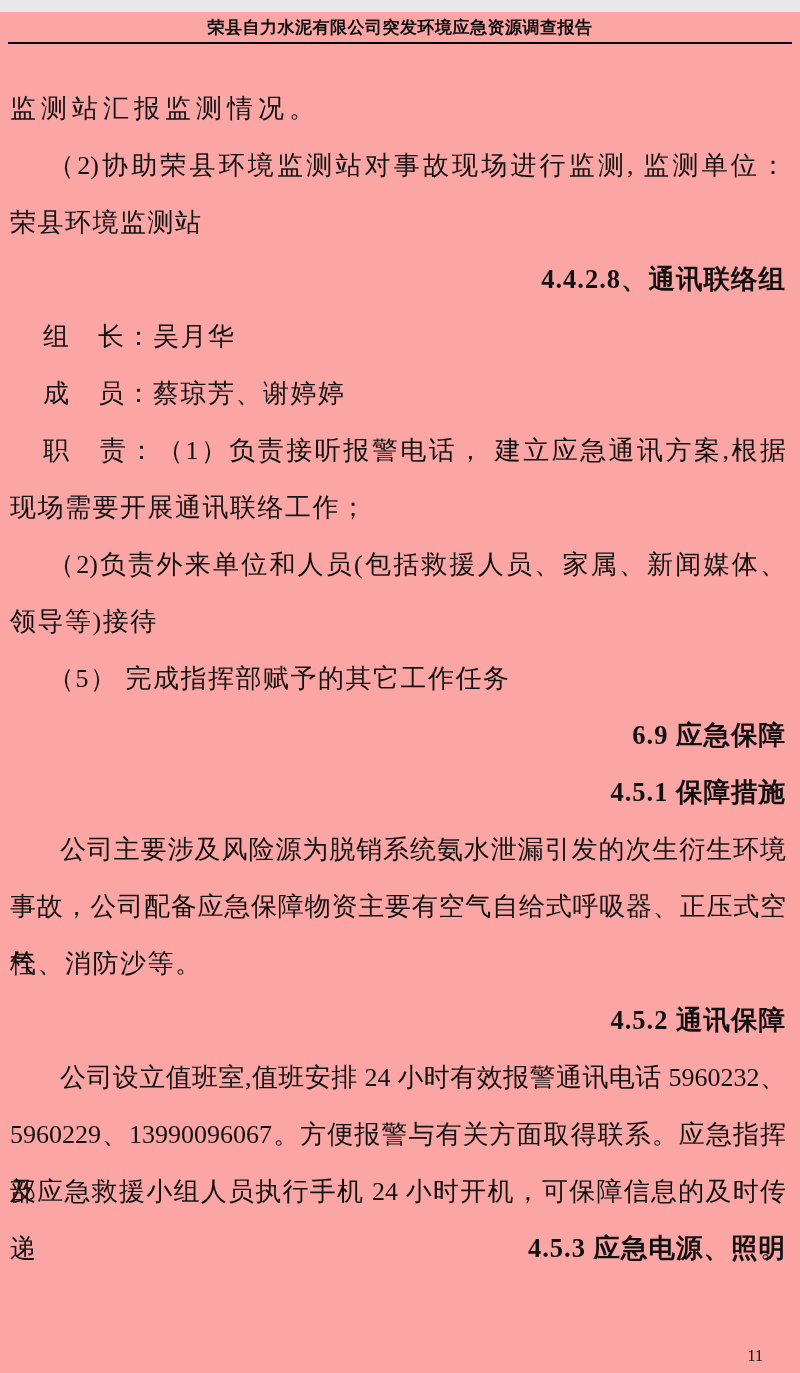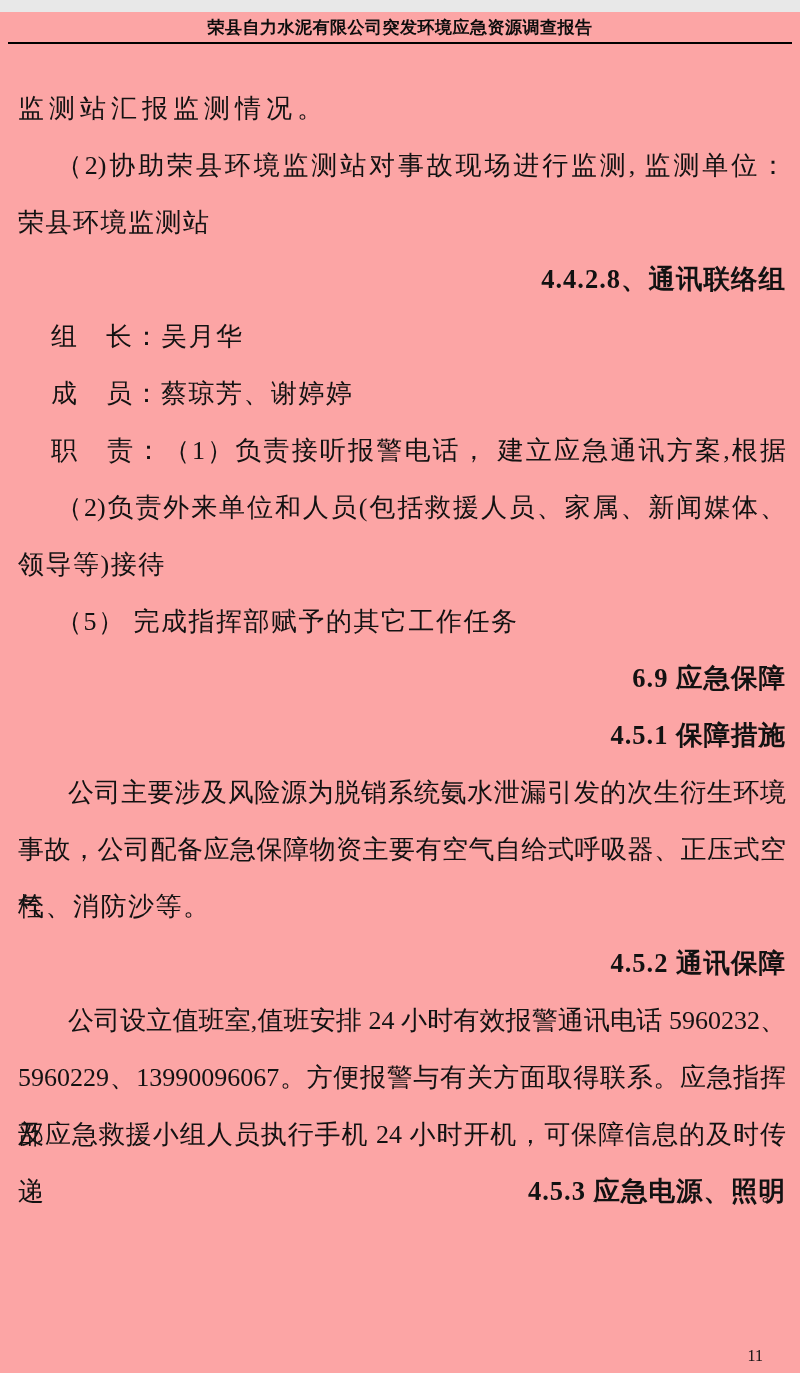--- a/index.html
+++ b/index.html
@@ -22,21 +22,21 @@
     font-size: 17px;
     letter-spacing: 0.5px;
     color: #0d0d0d;
   }
   .header-rule {
     border: none;
     border-top: 2.5px solid #000;
     margin: 3px 8px 0 8px;
   }
   .content {
-    padding: 36px 14px 0 18px;
+    padding: 36px 14px 0 10px;
   }
   .line {
     height: 57px;
     line-height: 57px;
     font-size: 26px;
     white-space: nowrap;
     letter-spacing: 1.5px;
     overflow: visible;
   }
   .line.just {
@@ -76,20 +76,21 @@
   </div>
 
   <div class="content">
       <div class="line tracking indent-none">监测站汇报监测情况。</div>
       <div class="line just indent-paren">（2)协助荣县环境监测站对事故现场进行监测, 监测单位：</div>
       <div class="line indent-none">荣县环境监测站</div>
       <div class="line heading indent-label">4.4.2.8、通讯联络组</div>
       <div class="line indent-label">组　长：吴月华</div>
       <div class="line indent-label">成　员：蔡琼芳、谢婷婷</div>
       <div class="line just indent-label">职　责：（1）负责接听报警电话， 建立应急通讯方案,根据</div>
+      <div class="line indent-none">现场需要开展通讯联络工作；</div>
       <div class="line just indent-paren">（2)负责外来单位和人员(包括救援人员、家属、新闻媒体、</div>
       <div class="line indent-none">领导等)接待</div>
       <div class="line indent-paren">（5） 完成指挥部赋予的其它工作任务</div>
       <div class="line heading indent-label">6.9 应急保障</div>
       <div class="line heading indent-label">4.5.1 保障措施</div>
       <div class="line just indent-first">公司主要涉及风险源为脱销系统氨水泄漏引发的次生衍生环境</div>
       <div class="line just indent-none">事故，公司配备应急保障物资主要有空气自给式呼吸器、正压式空气</div>
       <div class="line indent-none">栓、消防沙等。</div>
       <div class="line heading indent-label">4.5.2 通讯保障</div>
       <div class="line just indent-first">公司设立值班室,值班安排 24 小时有效报警通讯电话 5960232、</div>

